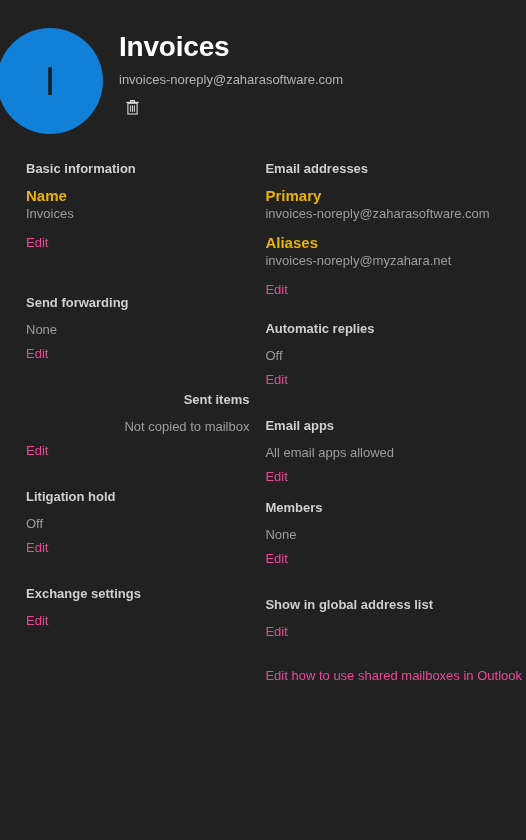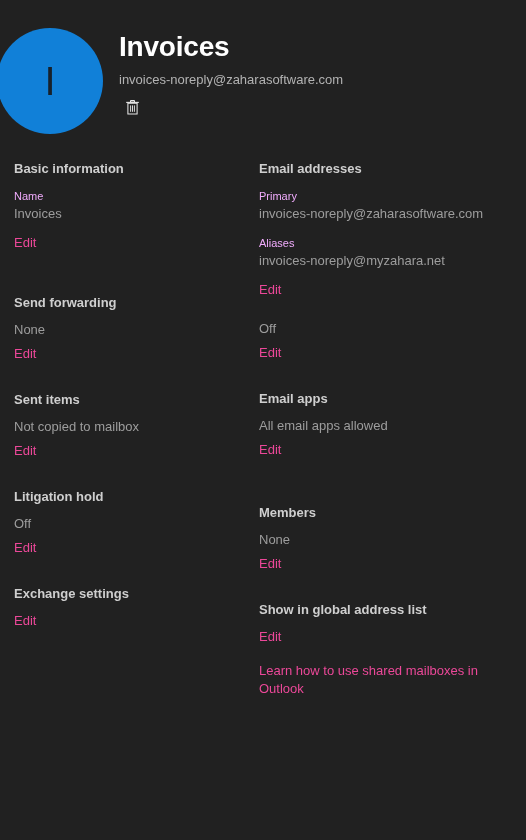--- a/index.html
+++ b/index.html
@@ -91,41 +91,42 @@
     bottom: 0;
     display: flex;
   }
   .col {
     box-sizing: border-box;
   }
   .col-left {
     width: 253px;
     padding-left: 14px;
     padding-right: 10px;
+    margin-left: 12px;
   }
   .col-right {
     width: 273px;
     padding-left: 6px;
     padding-right: 1px;
   }
 
   .section {
     margin-bottom: 31px;
   }
   .section-header {
     font-size: 13px;
     font-weight: bold;
     color: #cfcfcf;
     line-height: 18px;
     margin-bottom: 9px;
   }
   .field-label {
-    font-size: 11px;
-    font-weight: normal;
-    color: #f0abfc;
+    font-size: 15px;
+    font-weight: bold;
+    color: #eab308;
     line-height: 18px;
   }
   .field-value {
     font-size: 13px;
     color: #9d9d9d;
     line-height: 17px;
   }
   .field-block {
     margin-bottom: 12px;
   }
@@ -142,26 +143,26 @@
     width: fit-content;
   }
   .edit-link { margin-top: 7px; }
   .link-list .link { margin-bottom: 2px; }
 
   
   .section.s-basic   { margin-bottom: 42px; }
   .section.s-email   { margin-bottom: 21px; }
   .section.s-fwd     { margin-bottom: 28px; }
   .section.s-auto    { margin-bottom: 28px; }
-  .section.s-sent    { margin-bottom: 28px; }
-  .section.s-apps    { margin-bottom: 45px; }
+  .section.s-sent    { margin-bottom: 28px; text-align: right; }
+  .section.s-apps    { margin-bottom: 13px; }
   .section.s-lit     { margin-bottom: 28px; }
   .section.s-mem     { margin-bottom: 28px; }
   .section.s-perm    { margin-bottom: 28px; }
-  .section.s-gal     { margin-bottom: 16px; }
+  .section.s-gal     { margin-bottom: 26px; }
 </style>
 </head>
 <body>
 
 <div class="header">
 
   <div class="avatar">
     <span class="avatar-initial">I</span>
   </div>
 
@@ -233,20 +234,21 @@
         <div class="field-value">invoices-noreply@zaharasoftware.com</div>
       </div>
       <div class="field-block">
         <div class="field-label">Aliases</div>
         <div class="field-value">invoices-noreply@myzahara.net</div>
       </div>
       <a class="link edit-link">Edit</a>
     </div>
 
     <div class="section s-auto">
+      <div class="section-header">Automatic replies</div>
       <div class="field-value">Off</div>
       <a class="link edit-link">Edit</a>
     </div>
 
     <div class="section s-apps">
       <div class="section-header">Email apps</div>
       <div class="field-value">All email apps allowed</div>
       <a class="link edit-link">Edit</a>
     </div>
 
@@ -255,18 +257,18 @@
       <div class="field-value">None</div>
       <a class="link edit-link">Edit</a>
     </div>
 
     <div class="section s-gal">
       <div class="section-header">Show in global address list</div>
       <a class="link edit-link">Edit</a>
     </div>
 
     <div class="section">
-      <a class="link">Learn how to use shared mailboxes in Outlook</a>
+      <a class="link">Edit how to use shared mailboxes in Outlook</a>
     </div>
 
   </div>
 
 </div>
 
 </body></html>

